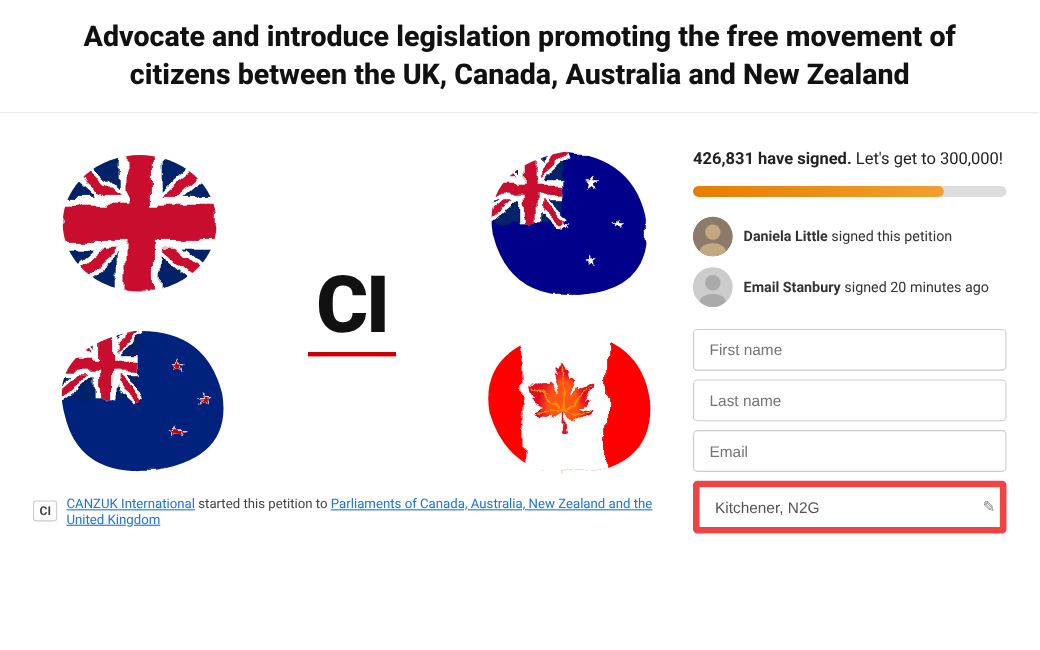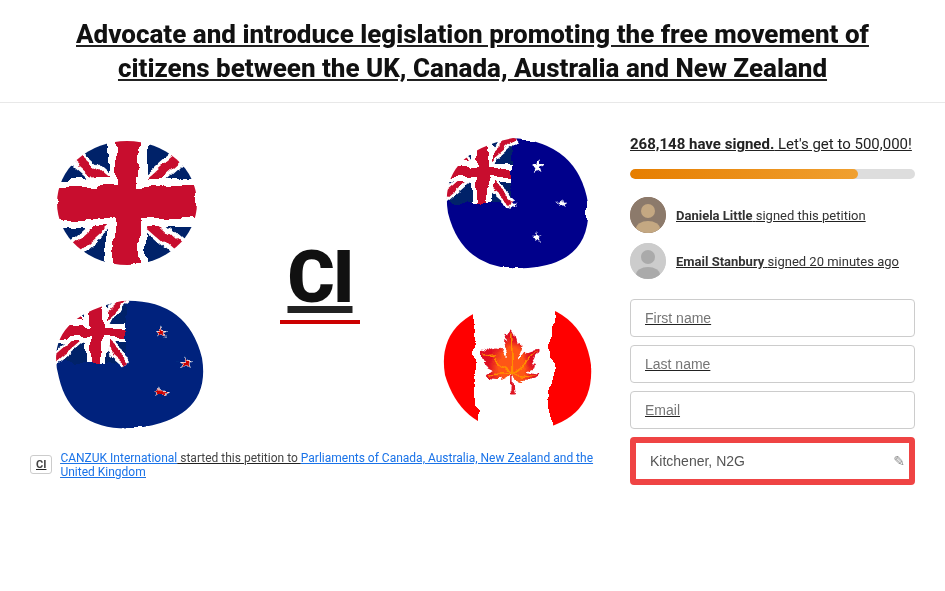--- a/index.html
+++ b/index.html
@@ -9,21 +9,20 @@
       color: #222;
       width: 945px;
       min-height: 591px;
       overflow: hidden;
     }
 
     .page-wrapper {
       display: flex;
       flex-direction: column;
       width: 945px;
-      text-decoration: underline;
     }
 
     
     .title-section {
       text-align: center;
       padding: 18px 60px 16px;
       border-bottom: 1px solid #e8e8e8;
     }
     .petition-title {
       font-size: 26px;
@@ -398,21 +397,21 @@
         <span class="attribution-ci">CI</span>
         <span>
           <span class="attribution-link">CANZUK International</span><span> started this petition to </span><span class="attribution-link">Parliaments of Canada, Australia, New Zealand and the United Kingdom</span>
         </span>
       </div>
     </div>
 
     <div class="sign-section">
 
       <div class="sign-count">
-        <strong>268,148 have signed.</strong><span> Let's get to 500,000!</span>
+        <strong>426,831 have signed.</strong><span> Let's get to 300,000!</span>
       </div>
 
       <div class="progress-bar-container">
         <div class="progress-bar-fill" style="width: 80%;"></div>
       </div>
 
       <div class="signers-list">
 
         <div class="signer-item">
           <div class="signer-avatar has-photo">

